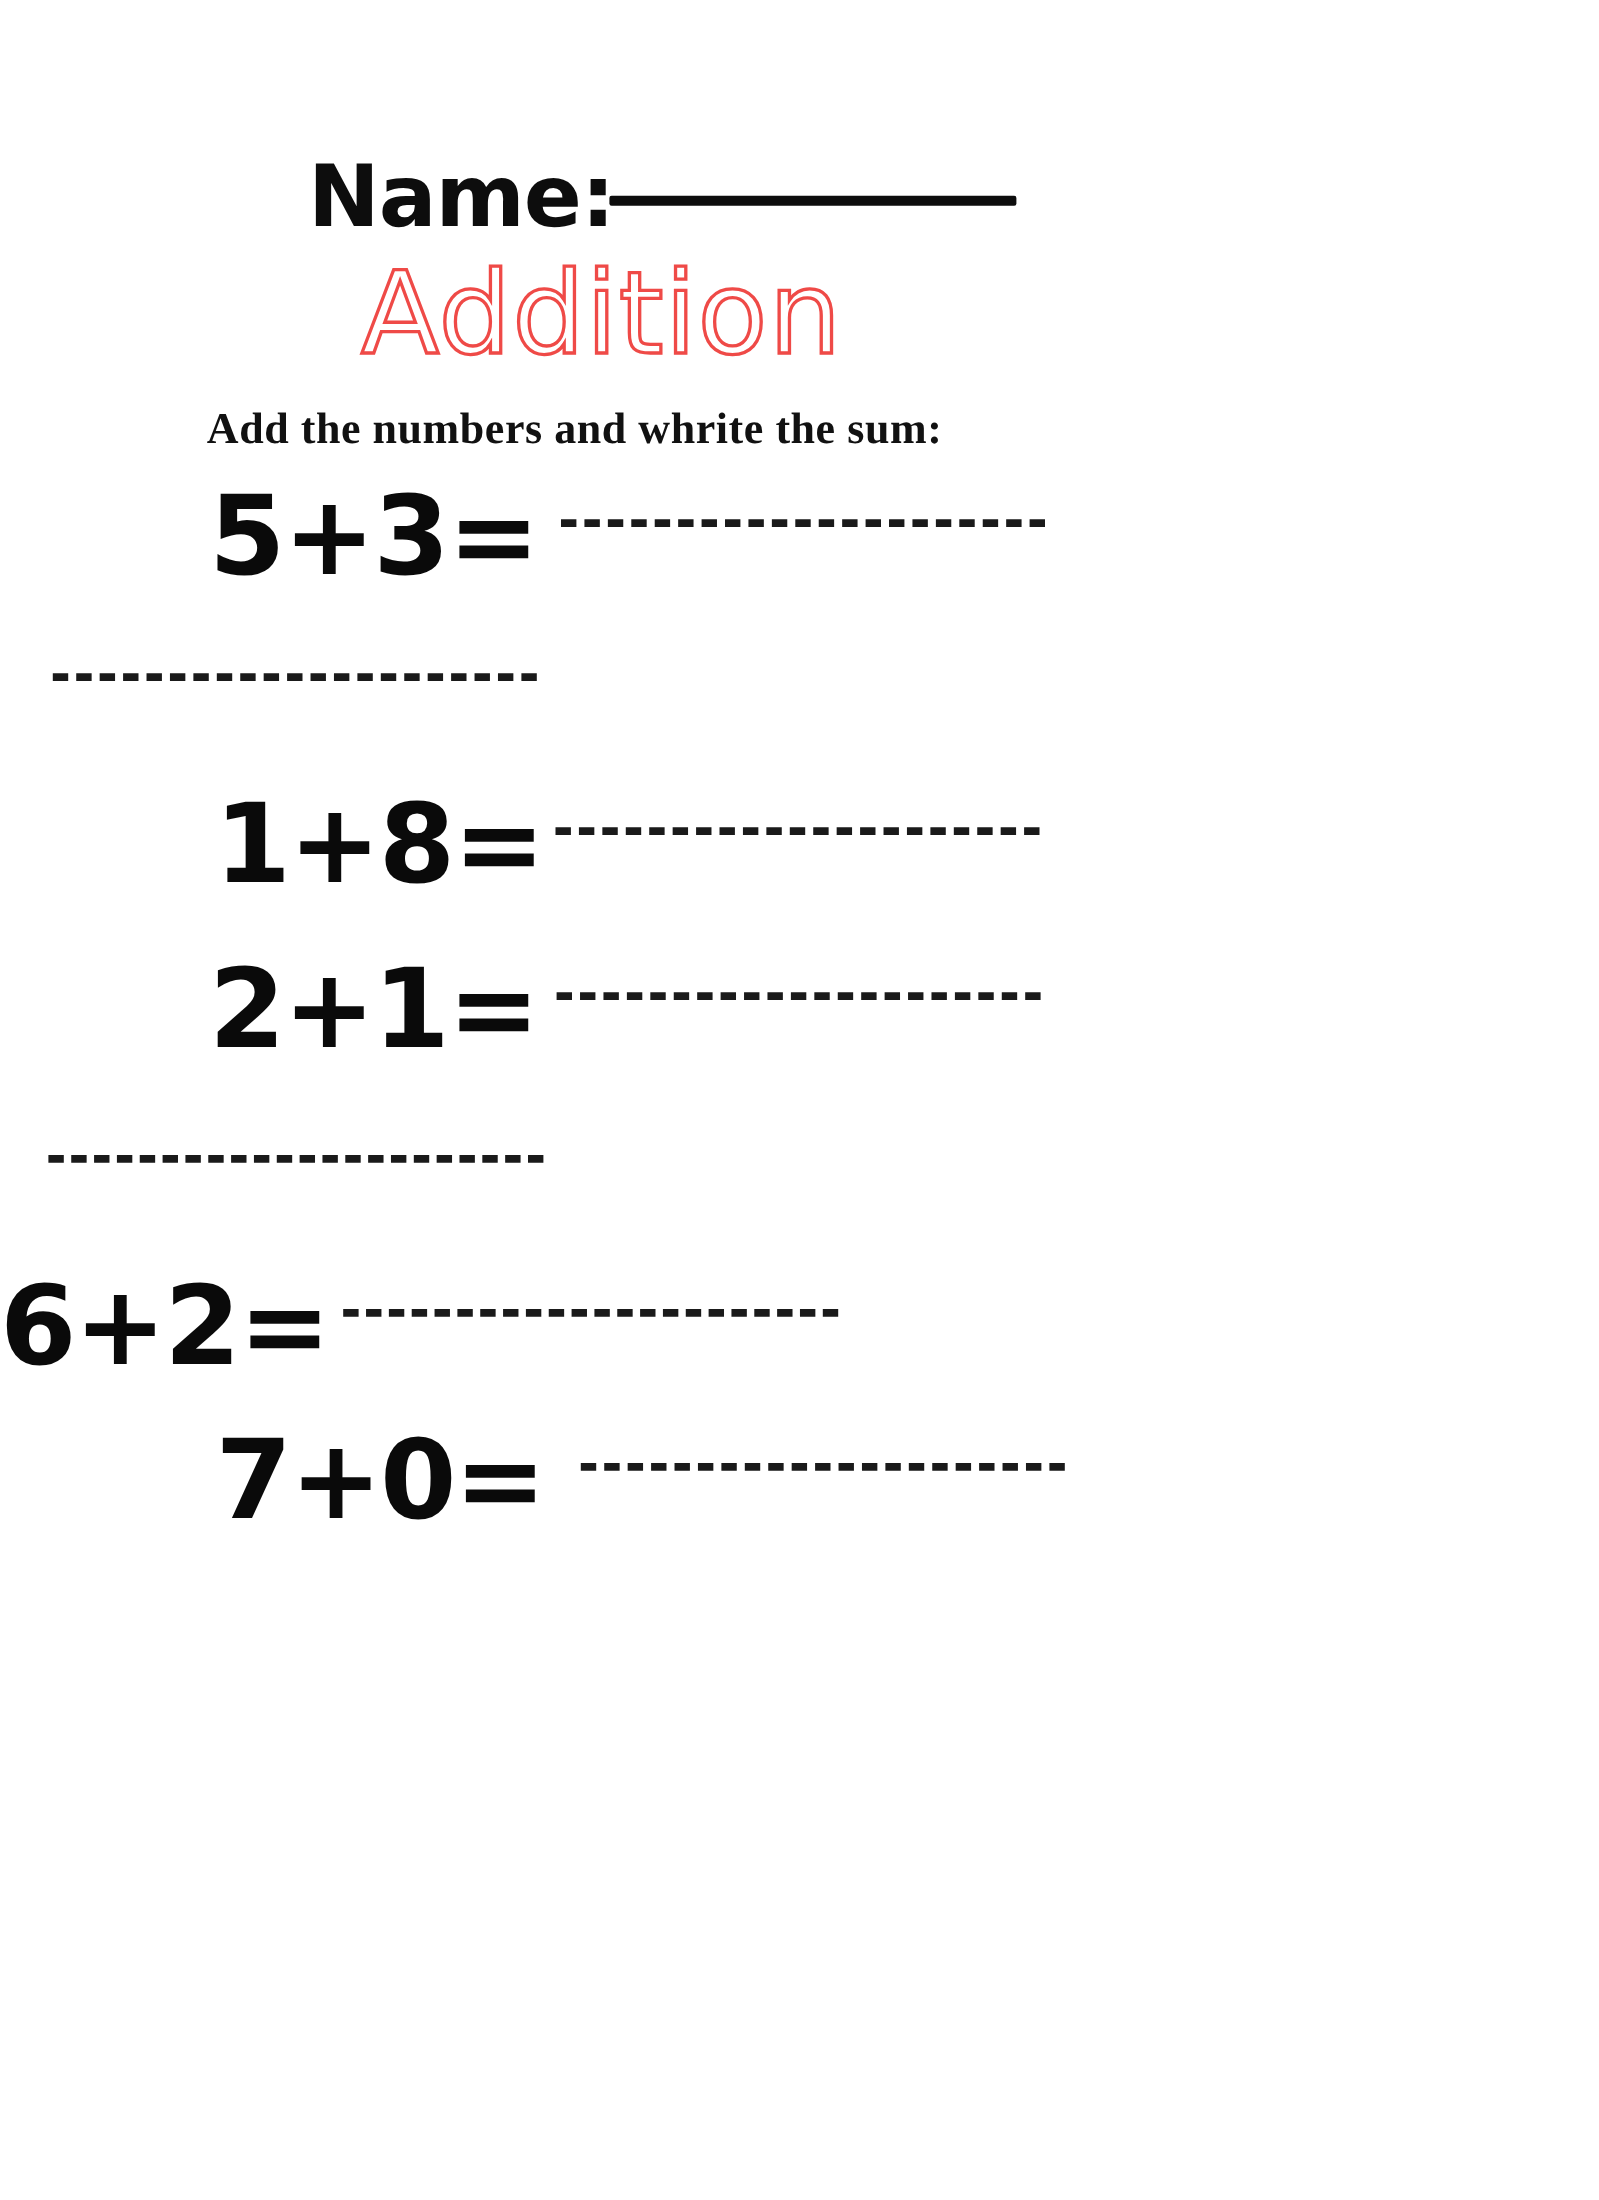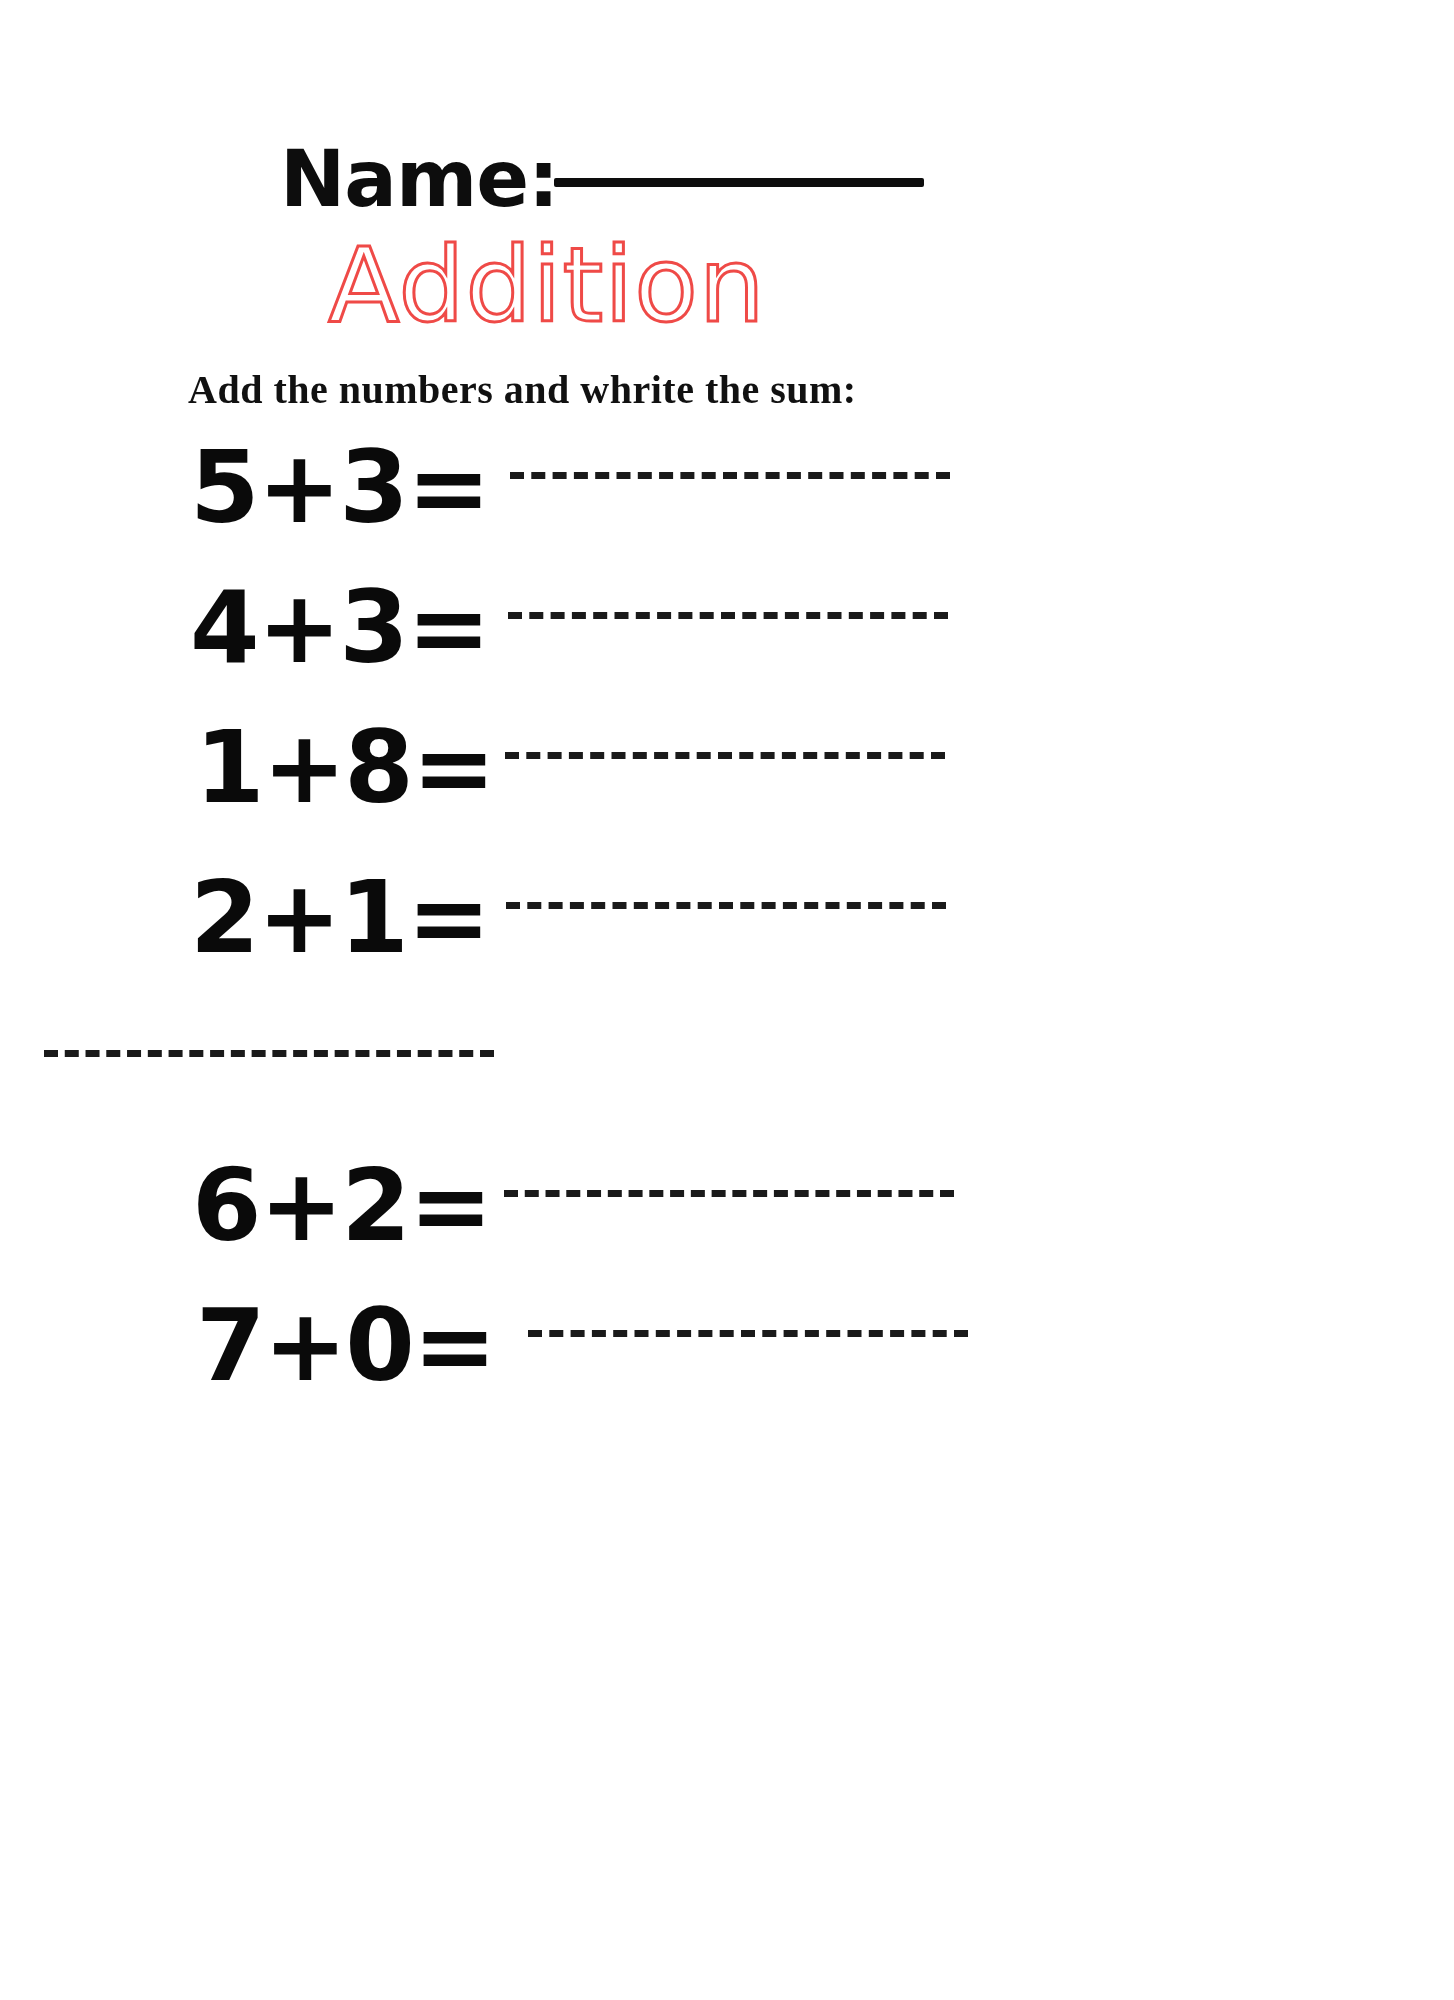--- a/index.html
+++ b/index.html
@@ -103,21 +103,21 @@
     margin-left: 56px;
     margin-top: 34px;
   }
 
   
   .row-0 .expr { padding-left: 190px; }
   .row-1 .expr { padding-left: 190px; }
   .row-2 .expr { padding-left: 195px; }
   .row-3 .expr { padding-left: 190px; }
   .row-4 .expr { padding-left: 193px; }
-  .row-5 .expr { padding-left: 192px; }
+  .row-5 .expr { }
   .row-6 .expr { padding-left: 196px; }
 
   .row-0 .answer-line { width: 440px; margin-left: 50px; }
   .row-1 .answer-line { width: 440px; margin-left: 48px; }
   .row-2 .answer-line { width: 440px; margin-left: 40px; }
   .row-3 .answer-line { width: 440px; margin-left: 46px; }
   .row-4 .answer-line { width: 450px; margin-left: 44px; }
   .row-5 .answer-line { width: 450px; margin-left: 42px; }
   .row-6 .answer-line { width: 440px; margin-left: 62px; }
 
@@ -140,21 +140,20 @@
   <div class="instruction">Add the numbers and whrite the sum:</div>
 
   <div class="problems">
 
     <div class="problem-row row-0">
       <span class="expr">5+3=</span>
       <span class="answer-line"></span>
     </div>
 
     <div class="problem-row row-1">
-      <span class="expr">4+3=</span>
       <span class="answer-line"></span>
     </div>
 
     <div class="problem-row row-2">
       <span class="expr">1+8=</span>
       <span class="answer-line"></span>
     </div>
 
     <div class="problem-row row-3">
       <span class="expr">2+1=</span>

